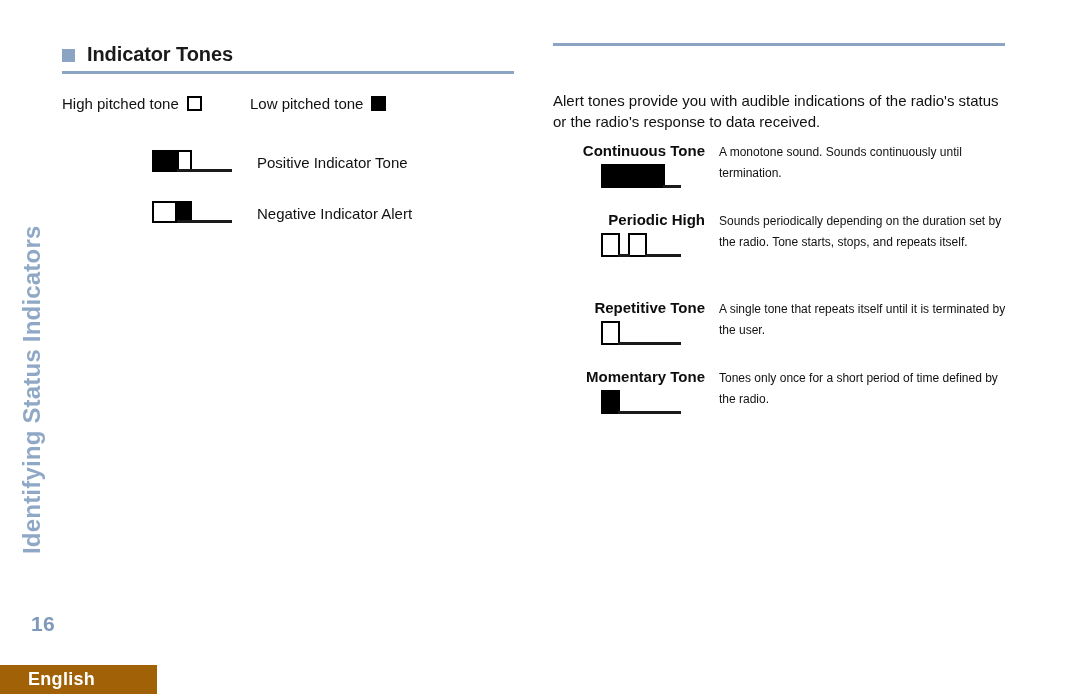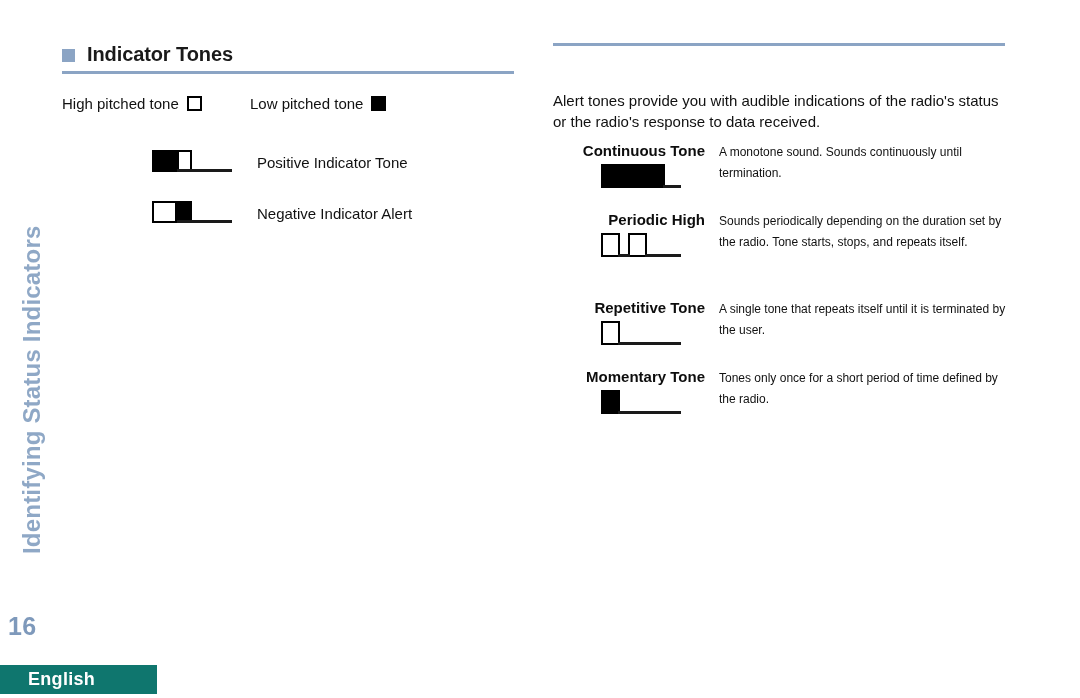--- a/index.html
+++ b/index.html
@@ -41,34 +41,34 @@
     transform: rotate(-90deg);
     transform-origin: center center;
     font-size: 24px;
     font-weight: bold;
     color: #8fa8c6;
     letter-spacing: 0.2px;
     white-space: nowrap;
   }
   .page-number {
     position: absolute;
-    left: 8px;
+    left: 31px;
     top: 612px;
-    font-size: 25px;
+    font-size: 21px;
     font-weight: bold;
     color: #7e99bb;
     letter-spacing: 0.4px;
   }
   .language-bar {
     position: absolute;
     left: 0;
     top: 665px;
     width: 157px;
     height: 29px;
-    background: #0f766e;
+    background: #a16207;
   }
   .language-bar span {
     position: absolute;
     left: 28px;
     top: 4px;
     font-size: 18px;
     font-weight: bold;
     color: #ffffff;
     letter-spacing: 0.3px;
   }

